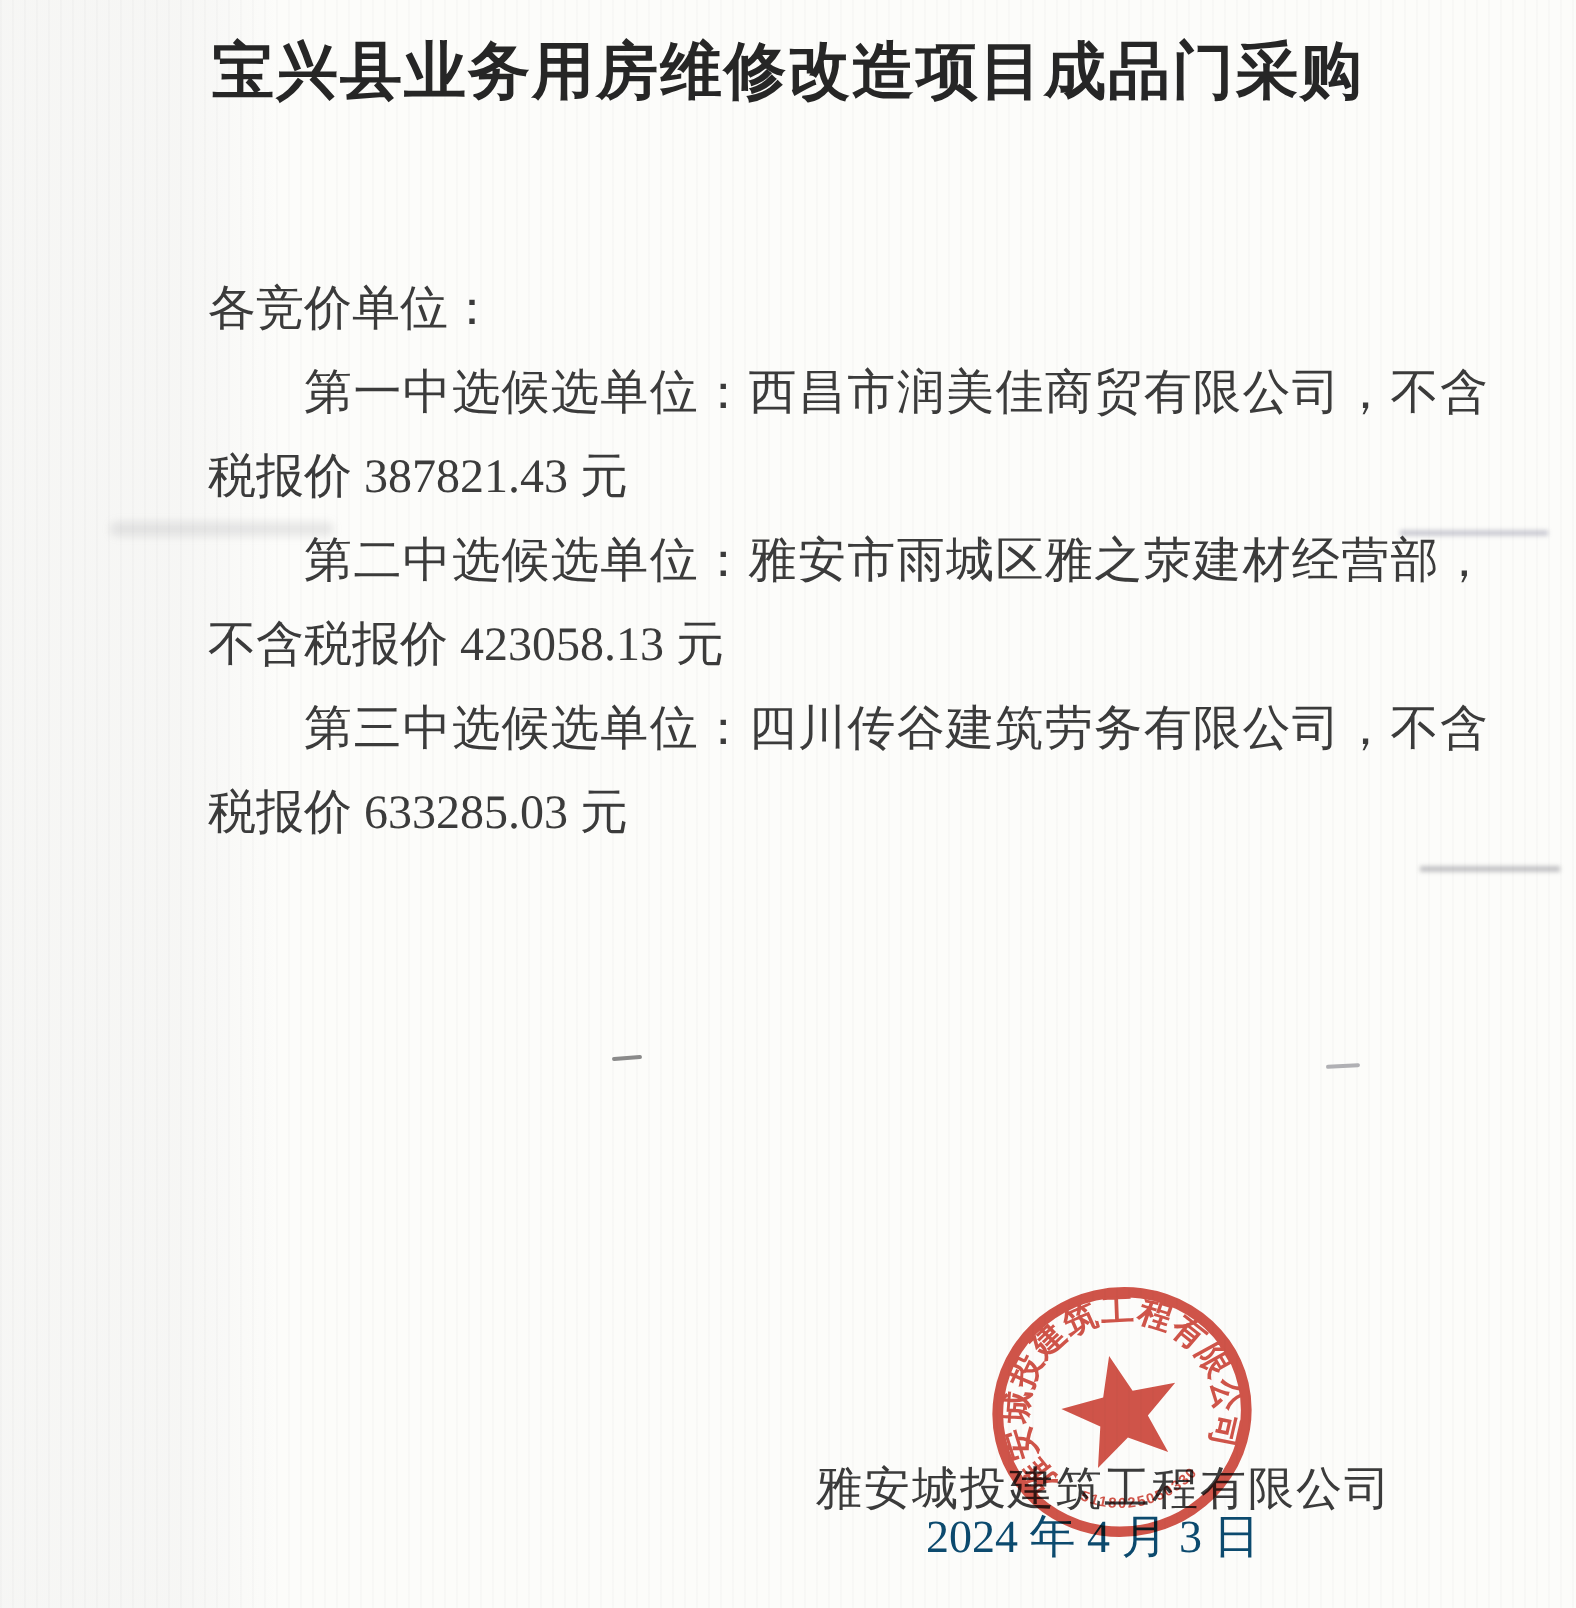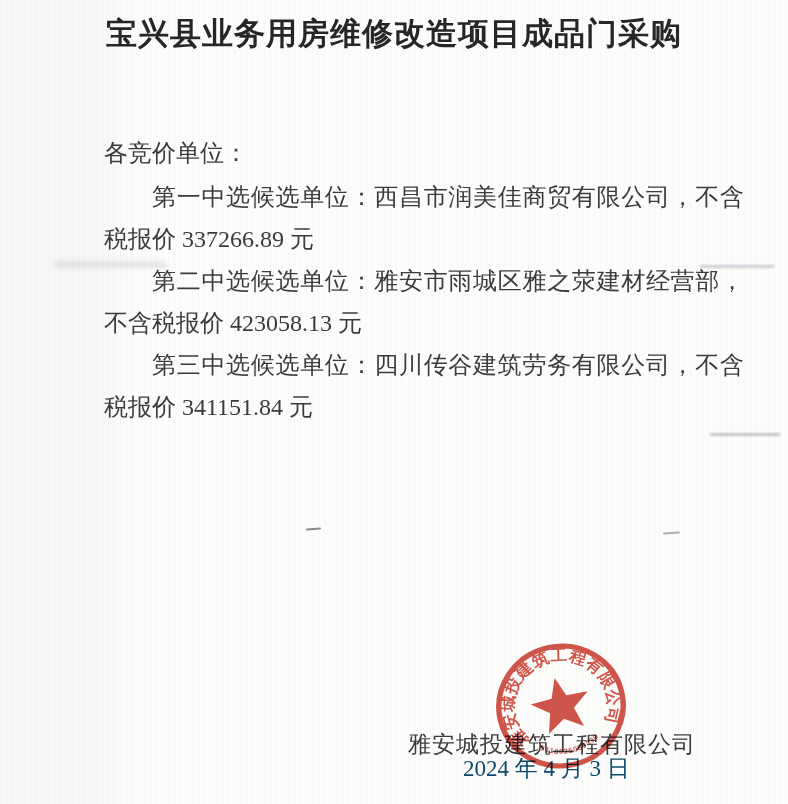--- a/index.html
+++ b/index.html
@@ -13,31 +13,31 @@
   
   .scan-overlay{
     position:absolute; inset:0; pointer-events:none;
     background:
       repeating-linear-gradient(90deg, rgba(70,70,80,0.022) 0 1px, transparent 1px 6px),
       linear-gradient(90deg, rgba(90,90,100,0.035) 0 90px, transparent 140px);
   }
   .title-block{
     position:absolute; top:16px; left:0; width:788px;
     text-align:center;
-    font-family:Liberation Mono, monospace;
+    font-family:Liberation Serif, serif;
     font-weight:700; color:#262626;
     font-size:31px; line-height:40px; letter-spacing:1px;
   }
   .body-text{
     position:absolute; top:134px; left:104px; width:640px;
     font-size:24px; line-height:42px; text-align:justify;
     color:#3b3b3b;
   }
   .body-text p{ margin:0; text-indent:2em; }
-  .body-text p.salutation{ text-indent:0;font-family:Liberation Mono, monospace; }
+  .body-text p.salutation{ text-indent:0; }
   .signature-company{
     position:absolute; left:408px; top:729px;
     font-size:23px; color:#3b3b3b; letter-spacing:1px; white-space:nowrap;
   }
   .signature-date{
     position:absolute; left:463px; top:753px;
     font-size:23px; color:#0c4a6e; white-space:nowrap;
   }
   .seal{
     position:absolute; left:478px; top:623px;
@@ -64,23 +64,23 @@
 <body>
 
 <div class="scan-overlay"></div>
 
 <div class="title-block">
   <div>宝兴县业务用房维修改造项目成品门采购</div>
 </div>
 
 <div class="body-text">
   <p class="salutation">各竞价单位：</p>
-  <p>第一中选候选单位：西昌市润美佳商贸有限公司，不含税报价 337266.89 元</p>
+  <p>第一中选候选单位：西昌市润美佳商贸有限公司，不含税报价 387821.43 元</p>
   <p>第二中选候选单位：雅安市雨城区雅之荥建材经营部，不含税报价 423058.13 元</p>
-  <p>第三中选候选单位：四川传谷建筑劳务有限公司，不含税报价 341151.84 元</p>
+  <p>第三中选候选单位：四川传谷建筑劳务有限公司，不含税报价 633285.03 元</p>
 </div>
 
 <div class="signature-company">雅安城投建筑工程有限公司</div>
 <div class="signature-date">2024 年 4 月 3 日</div>
 
 <svg class="seal" viewBox="0 0 200 200" aria-hidden="true">
   <defs>
     <path id="seal-arc-top" d="M 53.3 132.7 A 57 57 0 1 1 146.7 132.7" fill="none"></path>
     <path id="seal-arc-bottom" d="M 65.6 149.2 A 60 60 0 0 0 134.4 149.2" fill="none"></path>
   </defs>

